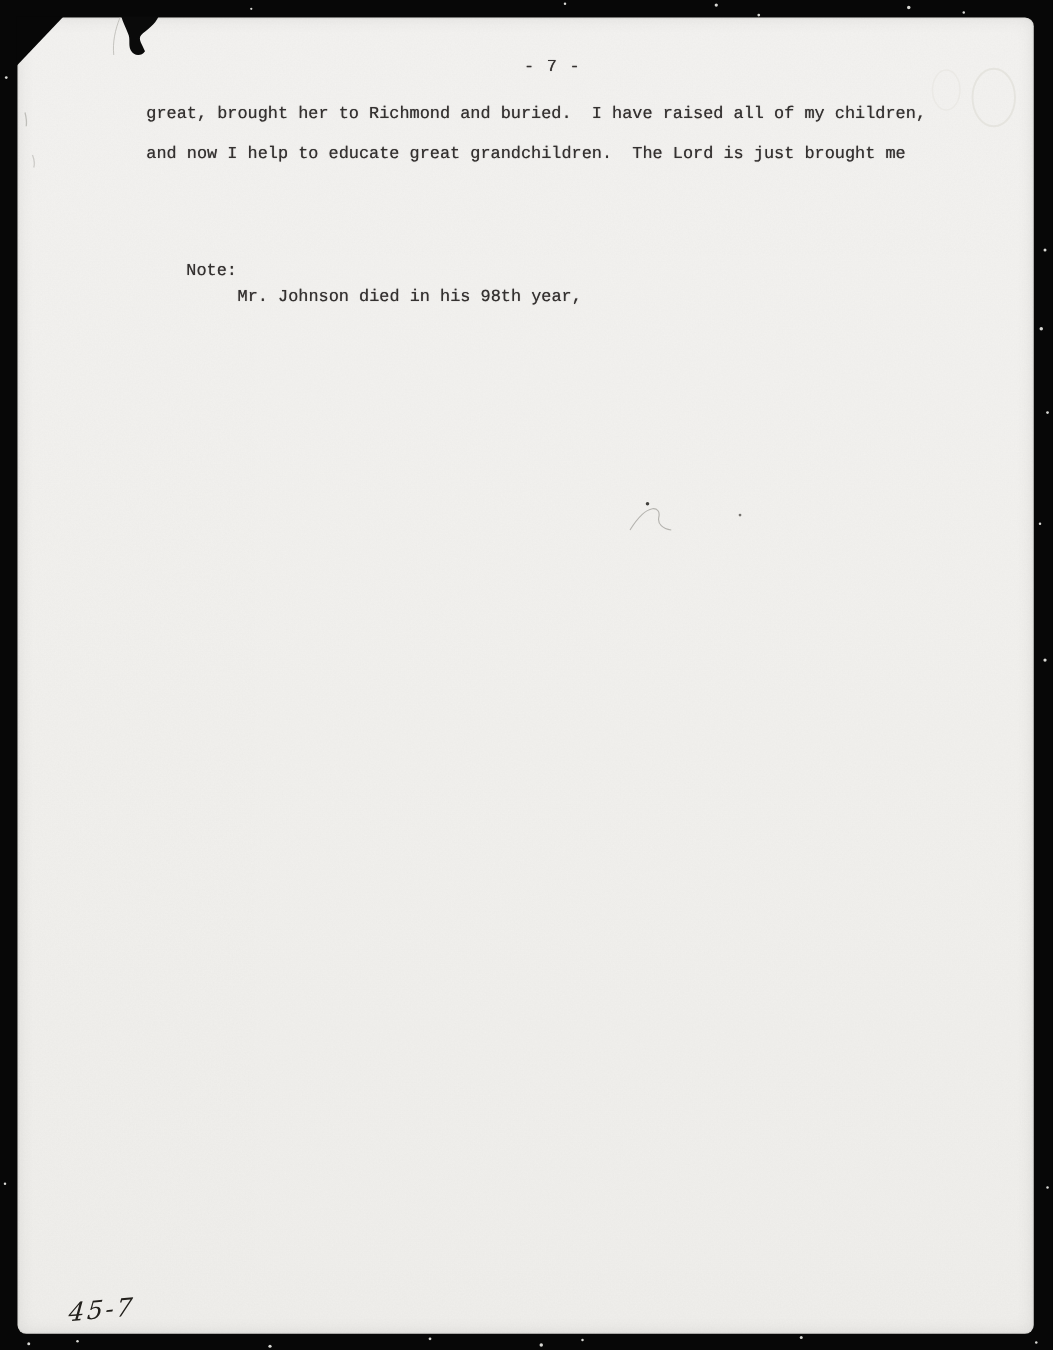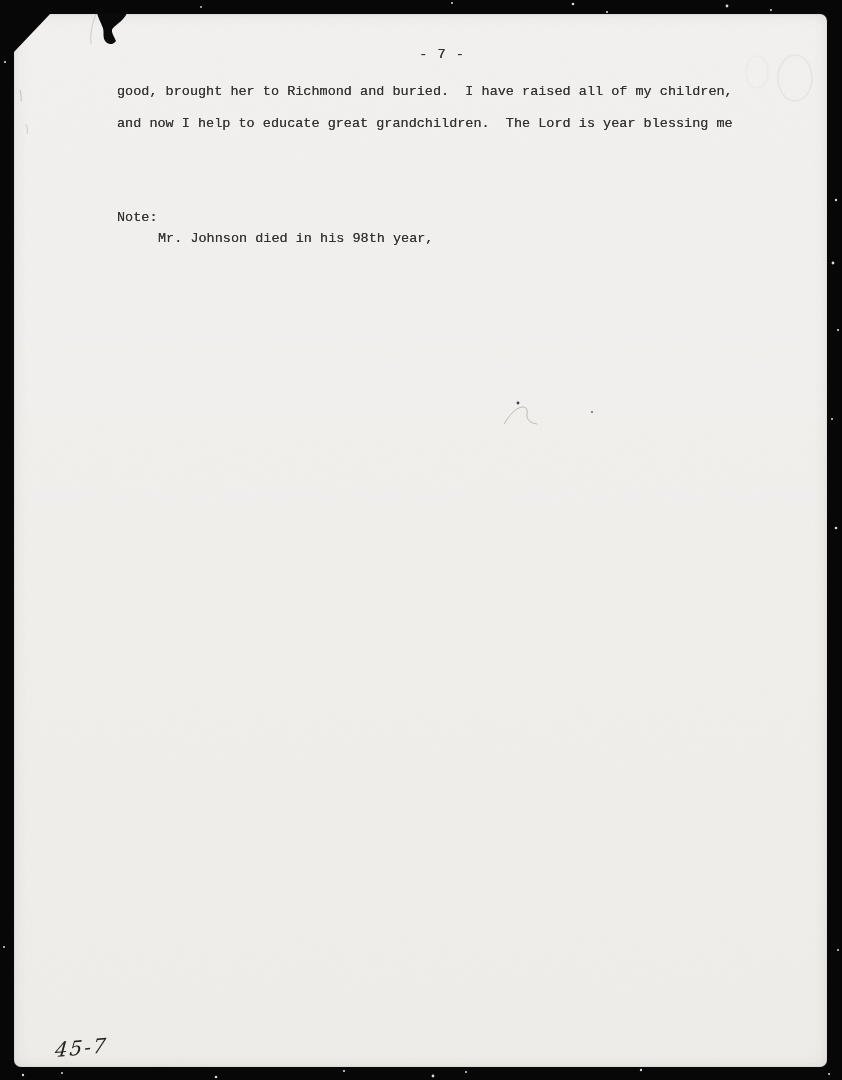--- a/index.html
+++ b/index.html
@@ -63,20 +63,21 @@
     left: 117px;
     top: 207px;
     color: #343130;
     font-size: 13.5px;
     text-shadow: 0 0 0.6px rgba(52,49,48,0.8);
   }
   .note-line {
     height: 21px;
     line-height: 21px;
     white-space: pre;
+    margin-left: 32px;
   }
   .note-text-line {
     padding-left: 41px;
   }
   .handwritten-annotation {
     position: absolute;
     left: 54px;
     top: 1038px;
     font-family: "DejaVu Serif", serif;
     font-style: italic;
@@ -104,22 +105,22 @@
         <feTurbulence type="fractalNoise" baseFrequency="0.85" numOctaves="2" seed="7"></feTurbulence>
         <feColorMatrix type="matrix" values="0 0 0 0 0.25  0 0 0 0 0.25  0 0 0 0 0.24  0 0 0 0.5 0"></feColorMatrix>
       </filter>
       <rect width="813" height="1053" filter="url(#paperNoise)" opacity="0.07"></rect>
     </svg>
   </div>
 
   <div class="page-number">- 7 -</div>
 
   <div class="typed-paragraph">
-    <div class="typed-line">good, brought her to Richmond and buried.  I have raised all of my children,</div>
-    <div class="typed-line">and now I help to educate great grandchildren.  The Lord is year blessing me</div>
+    <div class="typed-line">great, brought her to Richmond and buried.  I have raised all of my children,</div>
+    <div class="typed-line">and now I help to educate great grandchildren.  The Lord is just brought me</div>
   </div>
 
   <div class="note-block">
     <div class="note-line">Note:</div>
     <div class="note-line note-text-line">Mr. Johnson died in his 98th year,</div>
   </div>
 
   <div class="handwritten-annotation">45-7</div>
 
   <svg class="scan-overlay" width="842" height="1080" xmlns="http://www.w3.org/2000/svg">

